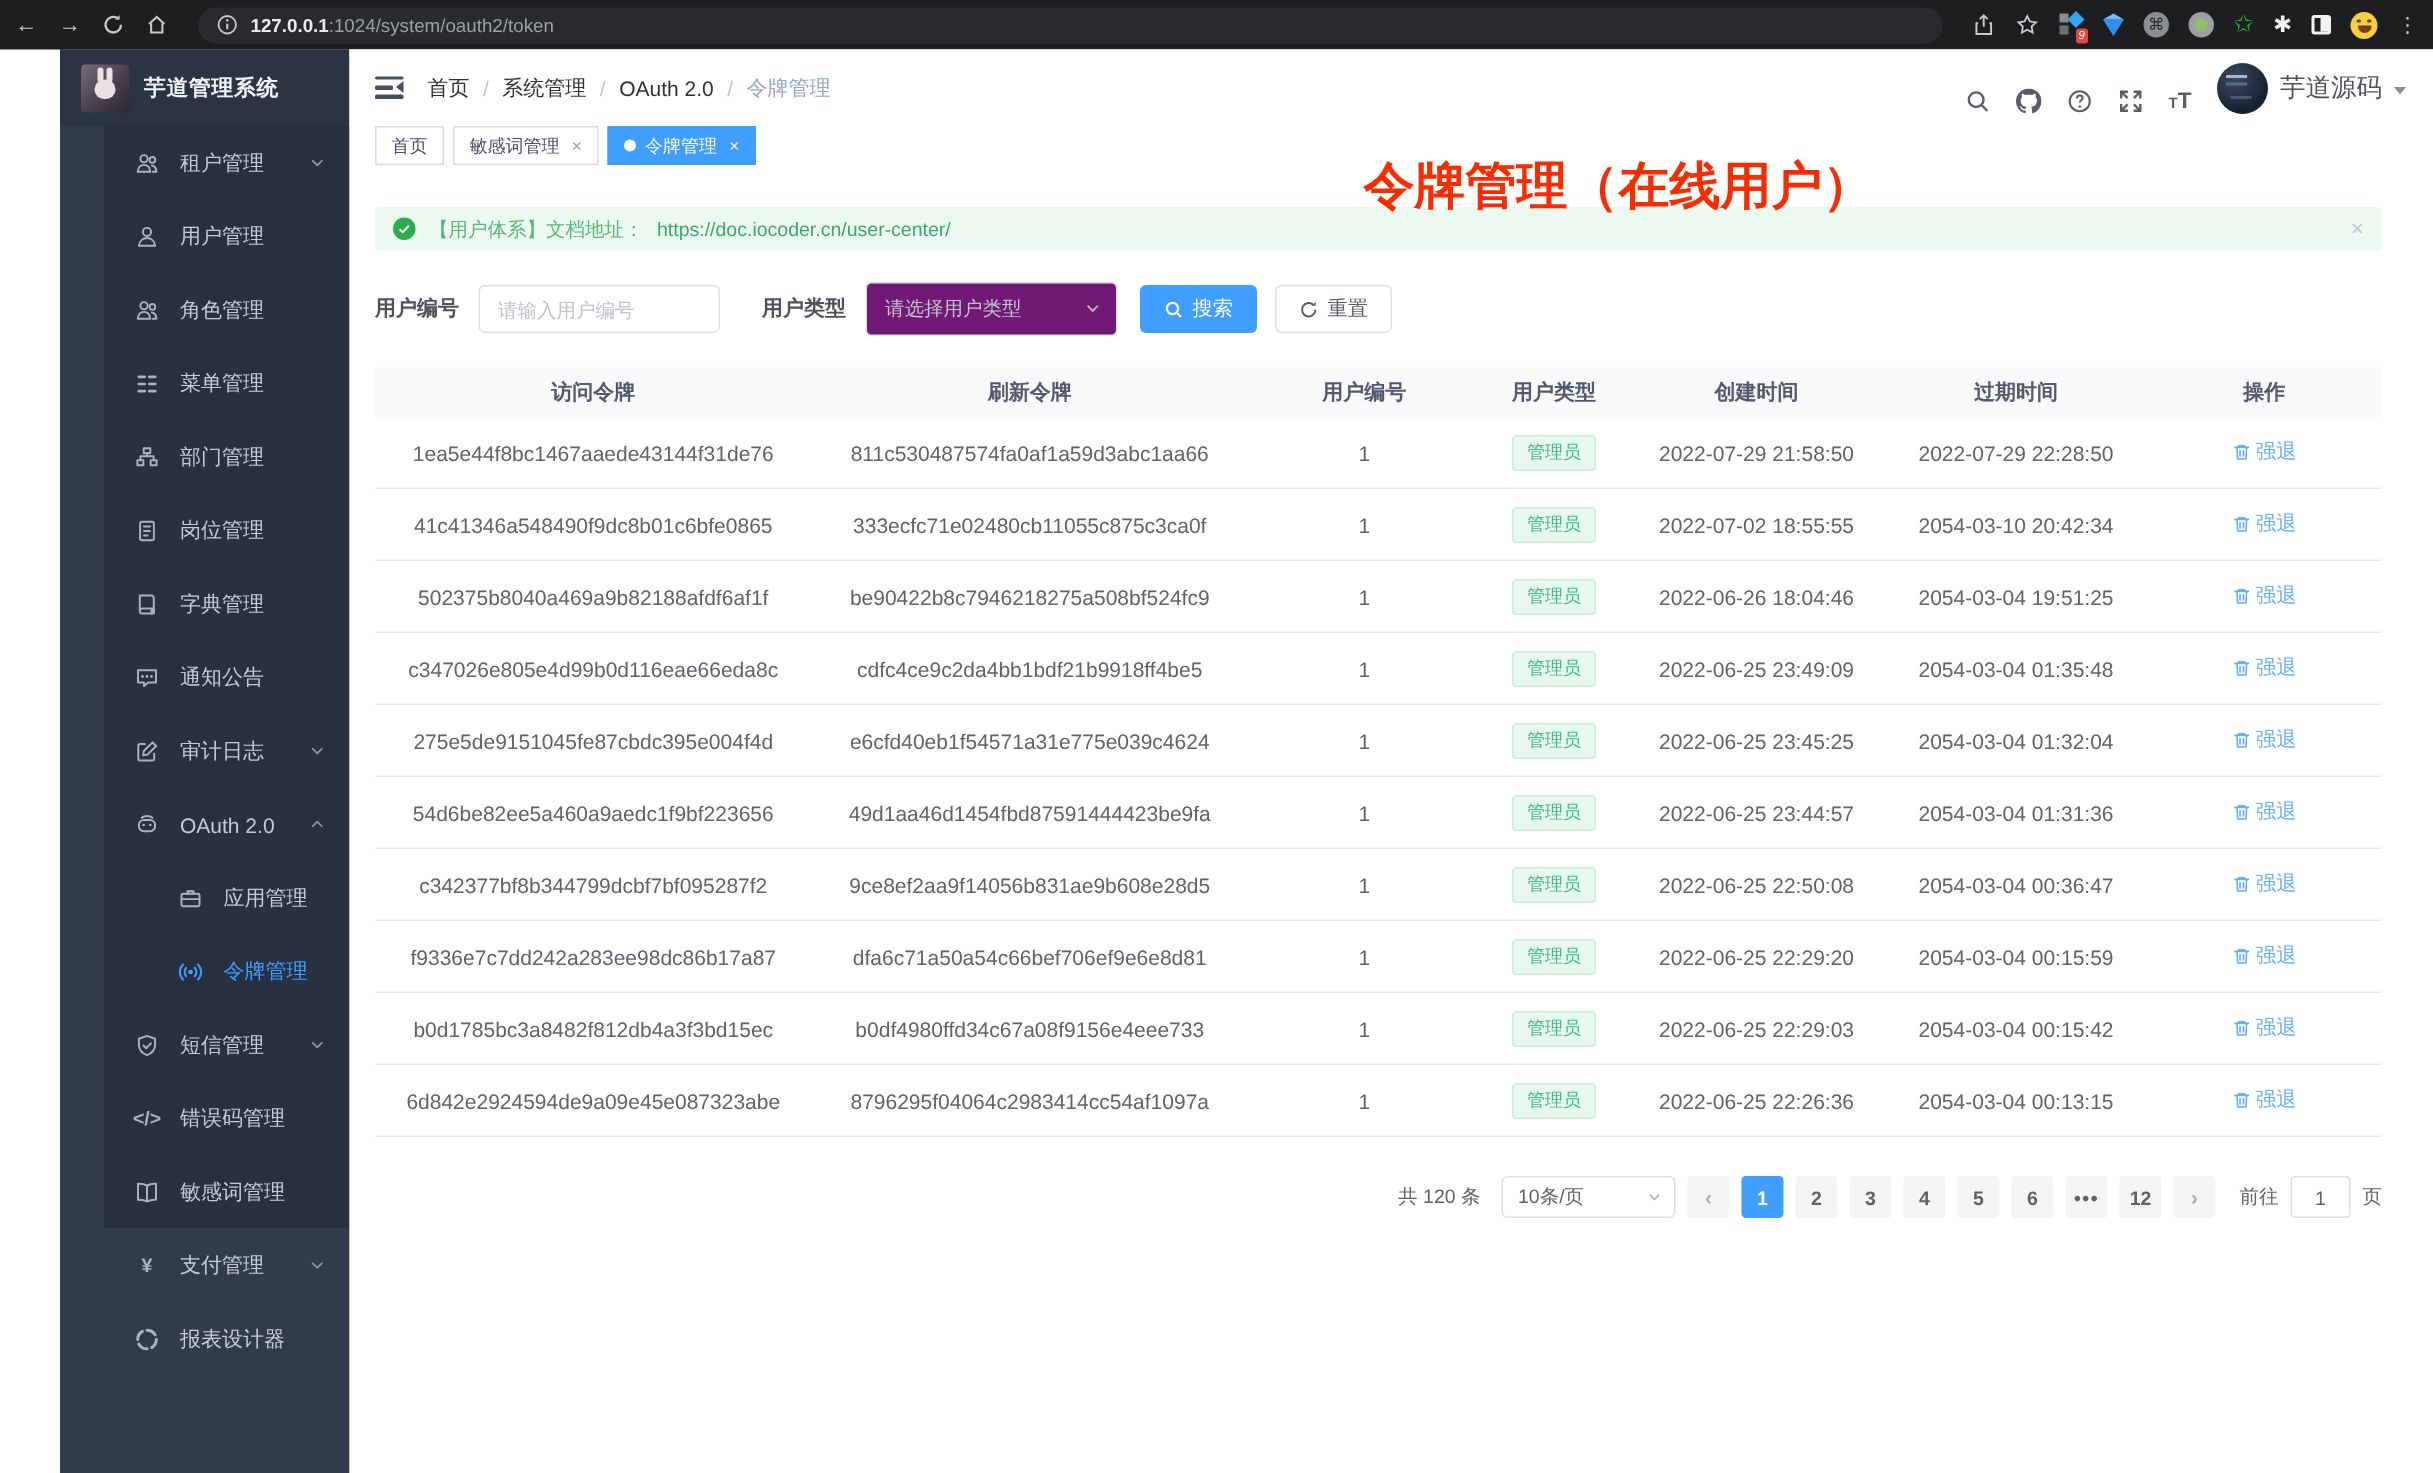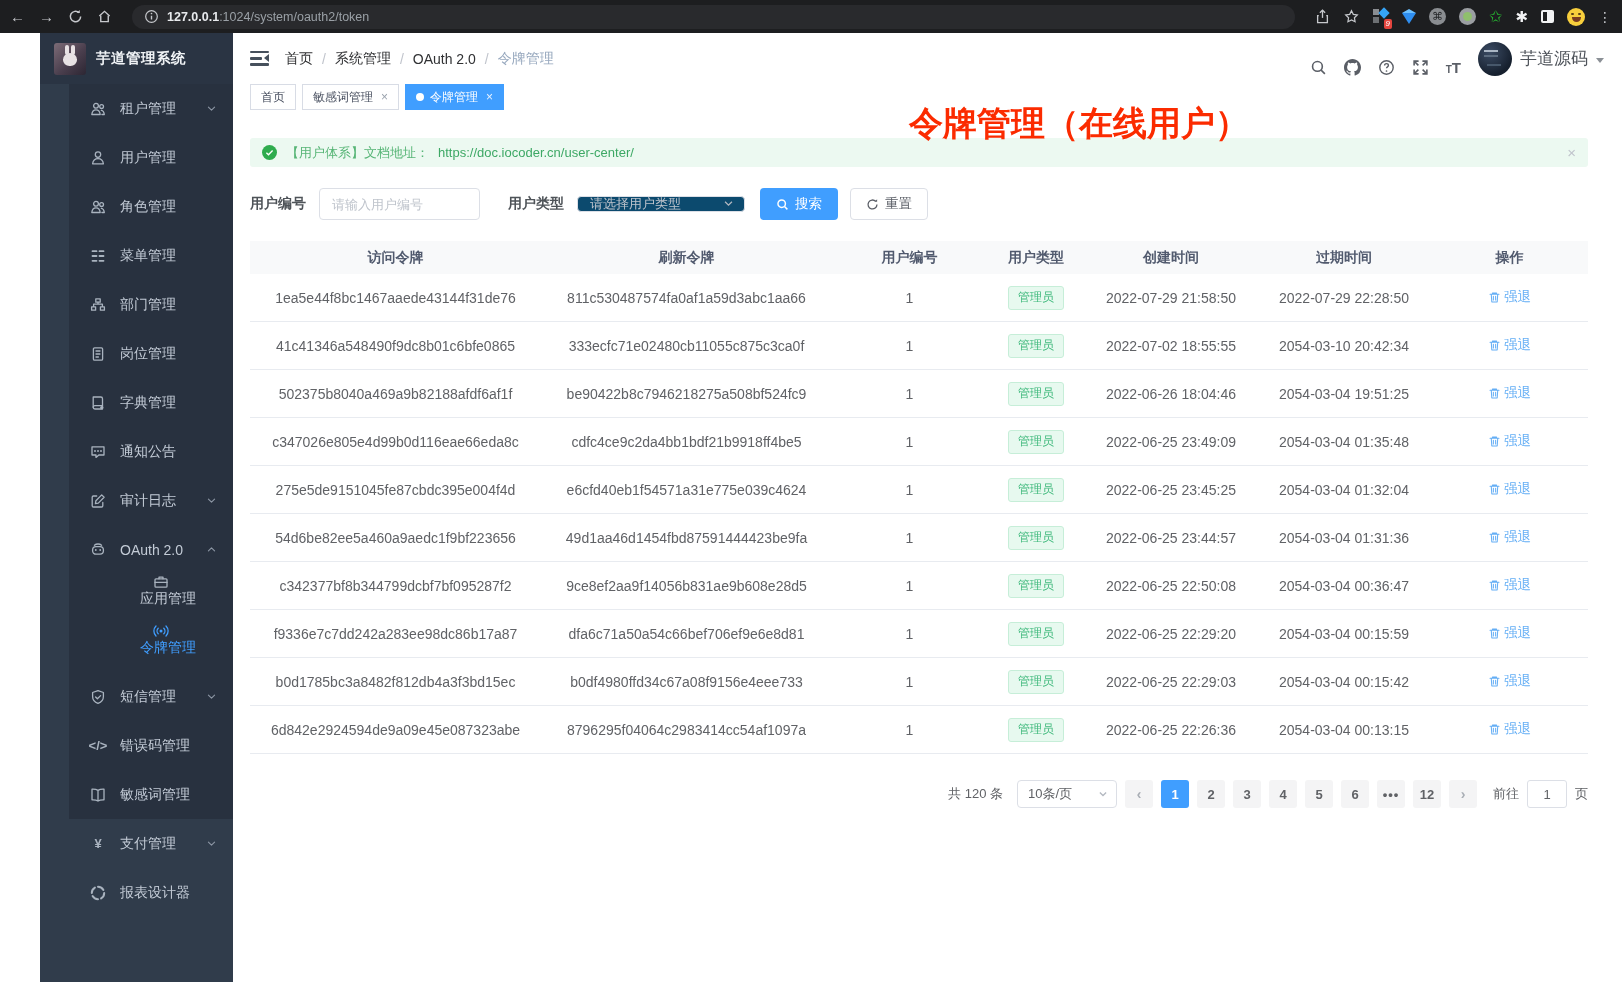--- a/index.html
+++ b/index.html
@@ -45,21 +45,21 @@
   .logo-title { color:#f0f3f6; font-size:14.5px; font-weight:bold; letter-spacing:.5px; }
   .menu { flex:1; display:flex; flex-direction:column; overflow:hidden;margin-left:29px; }
   .menu-dark { background:#28313f; }
   .side-item { height:49px; display:flex; align-items:center; padding:0 16px 0 21px; color:#c3cbd6; cursor:pointer; flex-shrink:0; }
   .side-item .s-ico { width:16px; height:16px; margin-right:14px; color:#a9b3bf; display:flex; align-items:center; justify-content:center; flex-shrink:0; }
   .side-item .s-ico svg { width:16px; height:16px; }
   .side-item .s-ico .txt-ico { font-size:13px; font-weight:bold; }
   .side-item .s-label { flex:1; font-size:14px; white-space:nowrap; }
   .side-item .s-chev { color:#8d97a5; display:flex; }
   .side-item .s-chev svg { width:11px; height:11px; }
-  .side-item.child { padding-left:50px;flex-direction:column; }
+  .side-item.child { padding-left:50px; }
   .side-item.active, .side-item.active .s-ico { color:#409eff; }
   .side-light { background:#303c4b; }
 
   
   .main { flex:1; display:flex; flex-direction:column; background:#fff; position:relative; }
   .topbar { height:51px; display:flex; align-items:center; padding:0 18px 0 17px; background:#fff; }
   .hamburger { width:19px; height:15px; position:relative; cursor:pointer; margin-right:16px; }
   .hamburger i { position:absolute; left:0; height:2.4px; background:#46505c; border-radius:1px; }
   .hamburger i:nth-child(1){ top:0; width:19px; }
   .hamburger i:nth-child(2){ top:6.2px; width:12px; }
@@ -94,21 +94,21 @@
   .alert .chk { width:15px; height:15px; border-radius:50%; background:#2fac4e; color:#fff; display:flex; align-items:center; justify-content:center; flex-shrink:0; }
   .alert .chk svg { width:9px; height:9px; }
   .alert-text { font-size:13px; color:#57b576; }
   .alert-link { font-size:13px; color:#3da865; cursor:pointer; }
   .alert-close { margin-left:auto; color:#c0c4cc; font-size:15px; cursor:pointer; }
 
   .search-form { margin-top:21px; display:flex; align-items:center; }
   .form-label { font-size:14px; font-weight:bold; color:#4e5358; margin-right:13px; }
   .form-input { width:161px; height:32px; border:1px solid #dcdfe6; border-radius:4px; padding:0 12px; font-size:13px; color:#606266; font-family:inherit; background:#fff; }
   .form-input::placeholder { color:#bfc4cc; }
-  .form-select { width:168px; height:16px; border:1px solid #dcdfe6; border-radius:4px; padding:0 10px 0 12px; display:flex; align-items:center; justify-content:space-between; color:#bfc4cc; font-size:13px; cursor:pointer; background:#0c4a6e;gap:22px; }
+  .form-select { width:168px; height:36px; border:1px solid #dcdfe6; border-radius:4px; padding:0 10px 0 12px; display:flex; align-items:center; justify-content:space-between; color:#bfc4cc; font-size:13px; cursor:pointer; background:#701a75;gap:22px; }
   .form-select .sel-chev svg { width:11px; height:11px; color:#b3b8c0; }
   .gap28 { width:28px; } .gap15 { width:15px; } .gap12 { width:12px; }
   .btn { height:32px; border-radius:4px; display:inline-flex; align-items:center; gap:6px; font-size:13.5px; cursor:pointer; border:1px solid transparent; padding:0 15px; }
   .btn svg { width:13px; height:13px; }
   .btn-primary { background:#409eff; color:#fff; }
   .btn-plain { background:#fff; border-color:#dcdfe6; color:#5a5e66; }
 
   
   .table { margin-top:21px; width:1338px; font-size:14px; }
   .t-head, .t-row { display:grid; grid-template-columns:291px 291px 155px 98px 172px 174px 157px; align-items:center; }
@@ -116,21 +116,21 @@
   .t-head > div { text-align:center; }
   .t-row { height:48px; border-bottom:1px solid #e8ebf0; color:#606266; }
   .t-row > div { text-align:center; white-space:nowrap; overflow:hidden; }
   .badge { display:inline-block; padding:2.5px 9px; font-size:12px; border-radius:3px; background:#e7f9ef; border:1px solid #c6eed8; color:#3fb97c; }
   .action-link { color:#64aef5; font-size:13.5px; cursor:pointer; display:inline-flex; align-items:center; gap:3px; }
   .action-link svg { width:13px; height:13px; }
 
   
   .pagination { width:1338px; margin-top:26px; display:flex; align-items:center; justify-content:flex-end; gap:8px; font-size:13px; color:#606266; }
   .pg-total { margin-right:6px; }
-  .pg-size { width:100px; height:28px; border:1px solid #dcdfe6; border-radius:4px; display:flex; align-items:center; justify-content:space-between; padding:0 8px 0 10px; cursor:pointer; color:#606266; }
+  .pg-size { width:116px; height:28px; border:1px solid #dcdfe6; border-radius:4px; display:flex; align-items:center; justify-content:space-between; padding:0 8px 0 10px; cursor:pointer; color:#606266; }
   .pg-size svg { width:10px; height:10px; color:#b3b8c0; }
   .pg-btn { min-width:28px; height:28px; padding:0 4px; border-radius:3px; background:#f4f4f5; color:#606266; font-weight:bold; display:flex; align-items:center; justify-content:center; cursor:pointer; font-size:13px; }
   .pg-btn.active { background:#409eff; color:#fff; }
   .pg-btn.nav { color:#a9aeb5; font-size:14px; }
   .pg-btn.dots { letter-spacing:1px; }
   .pg-goto { display:flex; align-items:center; gap:8px; margin-left:8px; }
   .pg-input { width:40px; height:28px; border:1px solid #dcdfe6; border-radius:3px; text-align:center; font-size:13px; color:#606266; font-family:inherit; }
 
   
   .red-note { position:absolute; left:676px; top:68px; font-size:34px; font-weight:bold; color:#fb2b00; white-space:nowrap; z-index:30; }

